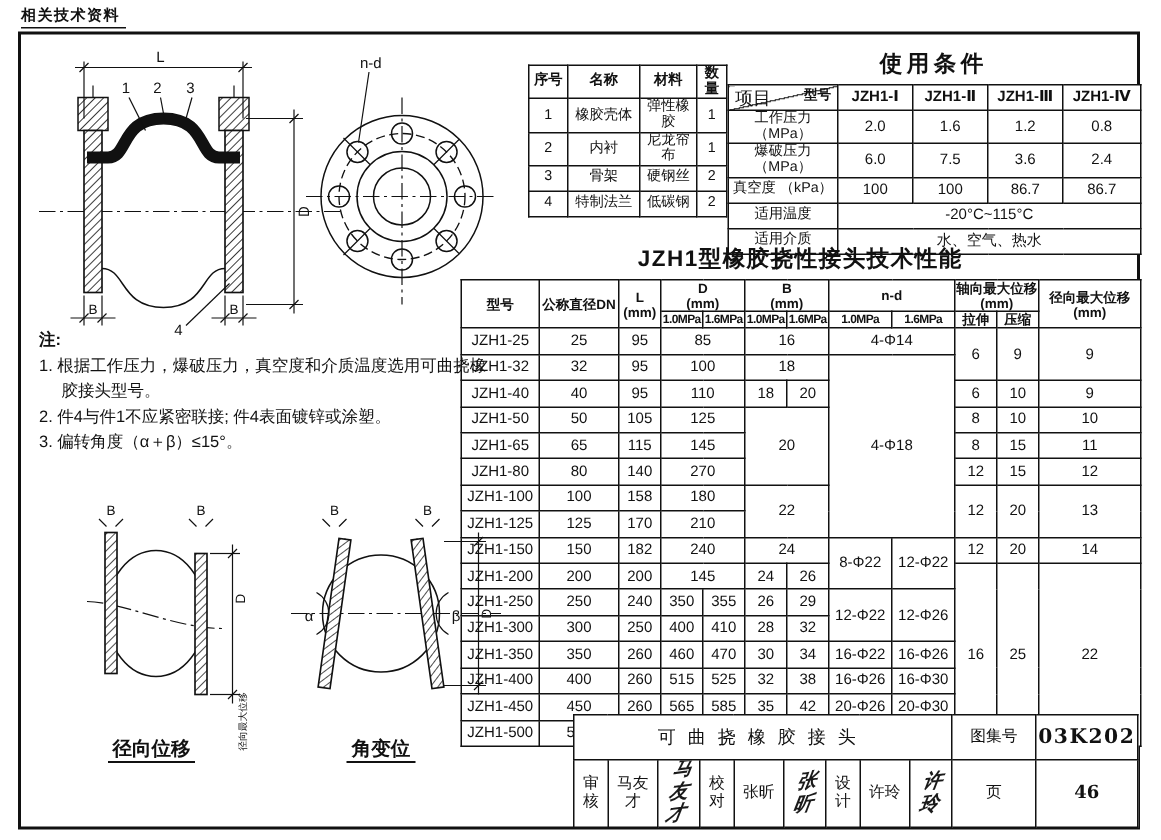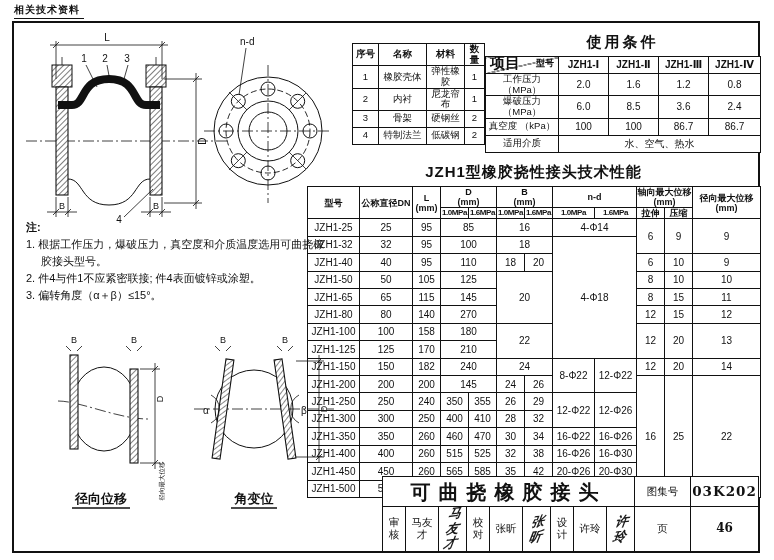--- a/index.html
+++ b/index.html
@@ -39,41 +39,41 @@
   
   .cond-block{position:absolute;left:471px;top:10px;width:275px;}
   .cond{width:275px;}
   .cond td{height:16px;font-size:10px;}
   .cond td.lbl{font-size:9.5px;}
   td.diag{
     position:relative;padding:0;
     background:linear-gradient(to bottom right,transparent 48.8%,#111 48.8%,#111 51.4%,transparent 51.4%);
   }
   td.diag .dt{position:absolute;top:1px;right:4px;font-size:9px;font-weight:600;}
-  td.diag .db{position:absolute;bottom:1px;left:4px;font-size:15px;font-weight:700;}
+  td.diag .db{position:absolute;bottom:1px;left:4px;font-size:12px;font-weight:400;}
 
   
   .perf-title{position:absolute;left:293px;top:140px;width:453px;text-align:center;
     font-size:15px;font-weight:bold;letter-spacing:1px;}
   .perf-block{position:absolute;left:293px;top:163px;}
   .perf{width:453px;height:312px;border:1.5px solid #111;}
   .perf thead td{font-size:9px;padding:0;}
   .perf thead td.mpa{font-size:8px;letter-spacing:-.4px;}
   .perf tbody td{height:15px;font-size:10px;}
 
   
   .notes{position:absolute;left:12px;top:196px;width:302px;font-size:11px;line-height:1.55;}
   .notes .nt{font-weight:600;}
   .notes .item{text-indent:-15px;padding-left:15px;}
 
   
   .tblock{position:absolute;right:-1px;bottom:-1px;}
   .tb{width:376px;}
   .tb td{font-size:10.5px;}
-  .tb td.tb-title{font-size:20px;font-weight:700;letter-spacing:8px;height:29px;margin-left:27px;}
+  .tb td.tb-title{font-size:12px;font-weight:400;letter-spacing:8px;height:29px;margin-left:27px;}
   .tb td.atlas{font-family:"DejaVu Serif","Liberation Serif",serif;font-weight:bold;font-size:13.5px;letter-spacing:1px;margin-top:46px;}
   .tb td.pageno{font-family:"DejaVu Serif","Liberation Serif",serif;font-weight:bold;font-size:12px;}
   .tb tr.sig-row td{height:20px;}
   .ink{display:inline-block;font-family:"DejaVu Serif","Liberation Serif",serif;
     font-style:italic;font-weight:bold;font-size:13px;transform:rotate(-7deg) skewX(-16deg);color:#1a1a1a;}
 
   .drawing{position:absolute;}
 </style>
 </head>
 <body>
@@ -220,30 +220,34 @@
           <tr>
             <td class="lbl">工作压力（MPa）</td>
             <td>2.0</td>
             <td>1.6</td>
             <td>1.2</td>
             <td>0.8</td>
           </tr>
           <tr>
             <td class="lbl">爆破压力（MPa）</td>
             <td>6.0</td>
-            <td>8.5</td>
+            <td>7.5</td>
             <td>3.6</td>
             <td>2.4</td>
           </tr>
           <tr>
             <td class="lbl">真空度 （kPa）</td>
             <td>100</td>
             <td>100</td>
             <td>86.7</td>
             <td>86.7</td>
+          </tr>
+          <tr>
+            <td class="lbl">适用温度</td>
+            <td colspan="4">-20°C~115°C</td>
           </tr>
           <tr>
             <td class="lbl">适用介质</td>
             <td colspan="4">水、空气、热水</td>
           </tr>
         </tbody>
     </table>
   </div>
 
   <div class="perf-title">JZH1型橡胶挠性接头技术性能</div>

